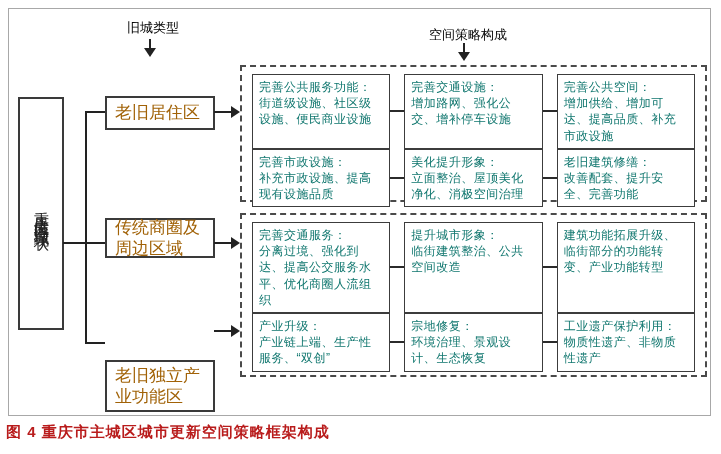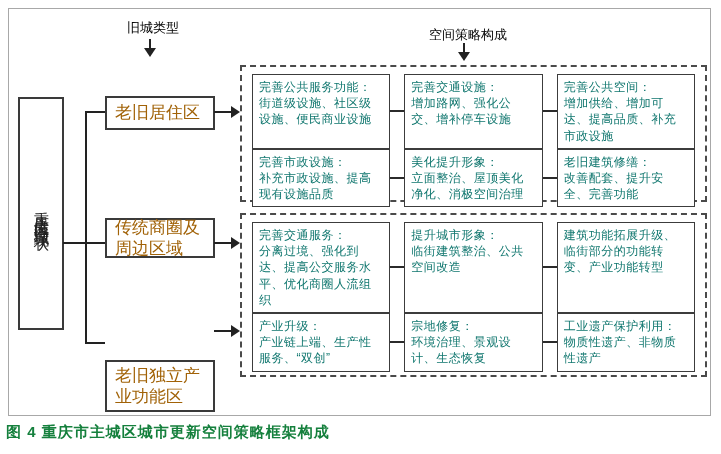--- a/index.html
+++ b/index.html
@@ -53,21 +53,21 @@
   .drow{display:flex;align-items:stretch;}
   .cell{
     flex:1;border:1.5px solid #3c3c3c;background:#fff;box-sizing:border-box;
     padding:4px 6px;font-size:12px;line-height:1.35;color:#0f766e;
     letter-spacing:0.5px;
   }
   .cell .t{display:block;}
   .linkseg{flex:0 0 14px;width:14px;height:2px;background:#2b2b2b;align-self:center;}
   .caption{
     position:absolute;left:6px;top:423px;
-    font-size:15px;font-weight:bold;color:#15803d;letter-spacing:1px;white-space:nowrap;
+    font-size:15px;font-weight:bold;color:#b91c1c;letter-spacing:1px;white-space:nowrap;
   }
 </style>
 </head>
 <body>
 
 <div class="screen">
 
   <div class="frame"></div>
 
   <div class="toplabel" style="left:127px;top:19px;">旧城类型</div>

